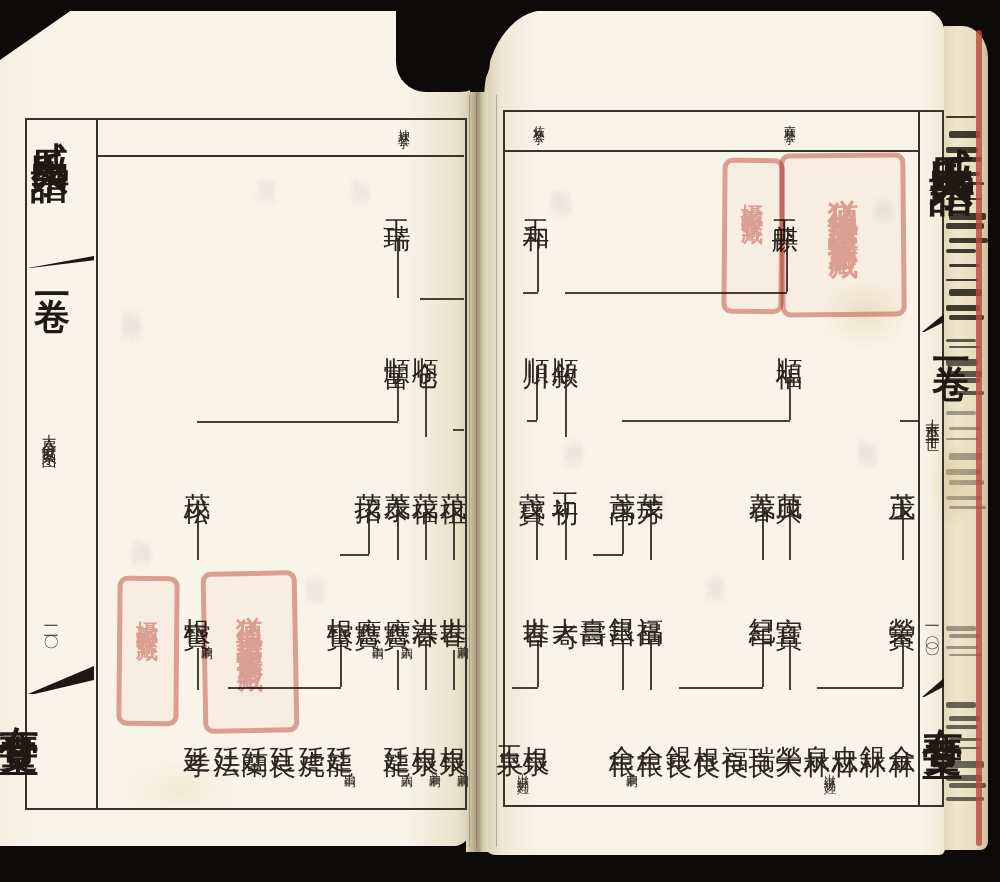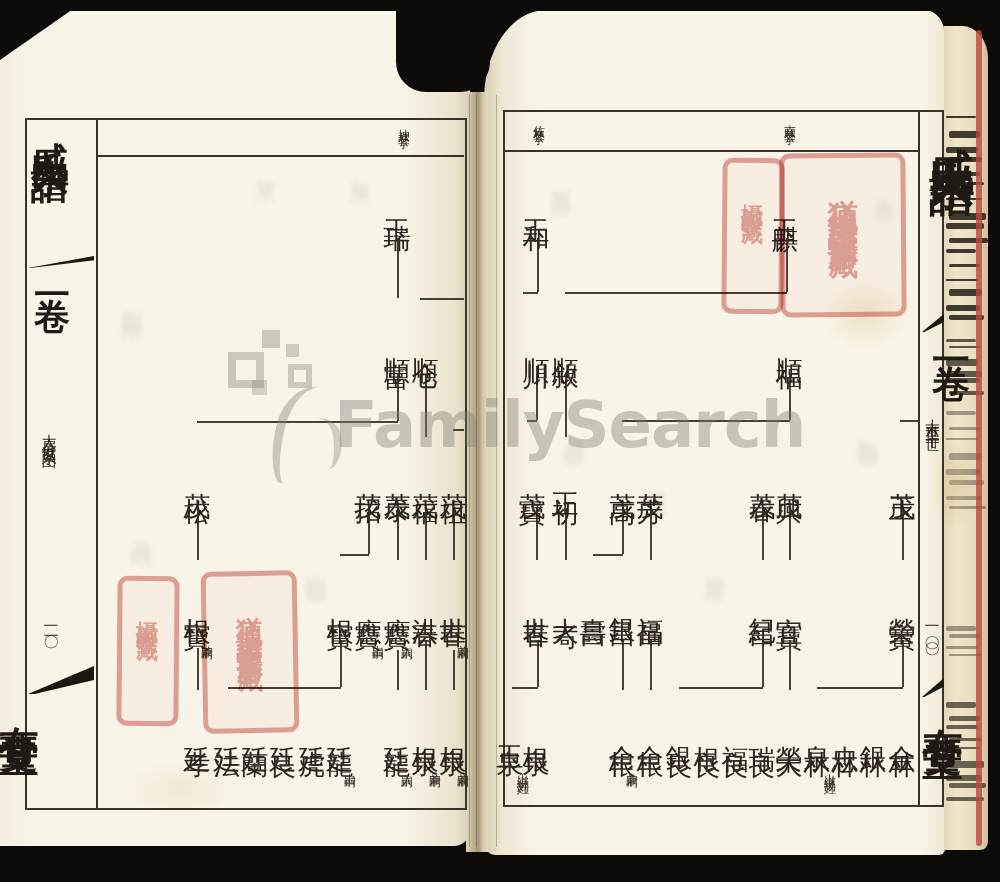--- a/index.html
+++ b/index.html
@@ -277,24 +277,14 @@
   <div class="seal" style="left:202px;top:571px;width:96px;height:162px;transform:rotate(-1deg)">
     <div class="vtext" style="font-size:26px;height:112px;line-height:32px">猶他家譜學會攝影藏</div>
   </div>
   <div class="seal" style="left:722px;top:158px;width:62px;height:156px;transform:rotate(.5deg)">
     <div class="vtext" style="font-size:22px;height:100px;line-height:26px">攝影收藏</div>
   </div>
   <div class="seal" style="left:780px;top:153px;width:126px;height:164px;transform:rotate(-.5deg)">
     <div class="vtext" style="font-size:30px;height:118px;line-height:40px">猶他家譜學會攝影藏</div>
   </div>
 
-  <div id="watermark">
-    <div class="wm-sq" style="left:6px;top:22px;width:36px;height:36px;border:8px solid rgba(128,125,115,.38)"></div>
-    <div class="wm-sq" style="left:40px;top:0;width:18px;height:18px;background:rgba(128,125,115,.38)"></div>
-    <div class="wm-sq" style="left:64px;top:14px;width:13px;height:13px;background:rgba(128,125,115,.34)"></div>
-    <div class="wm-sq" style="left:66px;top:34px;width:24px;height:24px;border:6px solid rgba(128,125,115,.36)"></div>
-    <div class="wm-sq" style="left:30px;top:50px;width:15px;height:15px;background:rgba(128,125,115,.30)"></div>
-    <div id="wm-trunk"></div>
-    <div id="wm-leaf"></div>
-    <div id="wm-text">FamilySearch</div>
-  </div>
 
 </div>
 
 </body></html>

